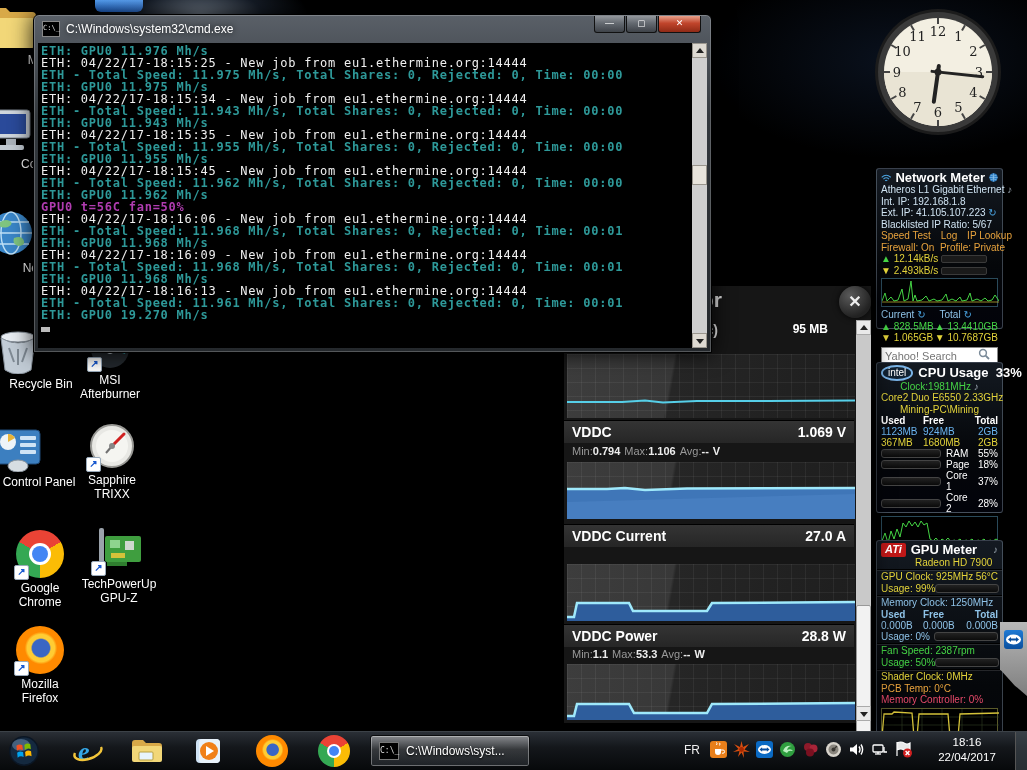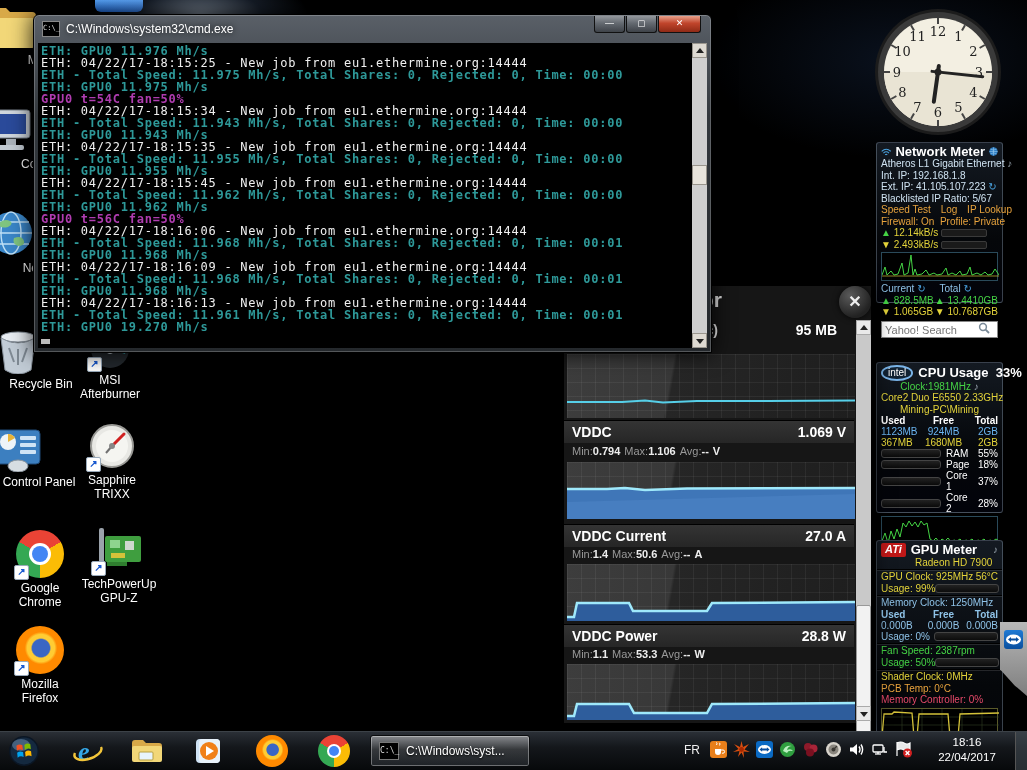--- a/index.html
+++ b/index.html
@@ -66,45 +66,45 @@
      background:
        repeating-linear-gradient(to right, rgba(255,255,255,.055) 0 1px, transparent 1px 14px),
        repeating-linear-gradient(to bottom, rgba(255,255,255,.055) 0 1px, transparent 1px 14px),
        linear-gradient(100deg,#3d3d3d 0%,#383838 36%,#262626 37%,#1e1e1e 100%);}
   .mgraph svg{position:absolute;left:0;top:0;}
   #monsb{position:absolute;right:0;top:34px;bottom:2px;width:15px;background:#c9c9c9;}
   #monsb .arr{background:#e9e9e9;border:1px solid #aaa;}
   #monsb .thumb{top:285px;height:128px;background:#f2f2f2;border:1px solid #999;border-radius:2px;}
   #monmemrow{position:absolute;left:0;top:36px;width:290px;height:20px;}
   #monmemrow .lb{position:absolute;left:133px;color:#fff;font-weight:bold;font-size:14px;}
-  #monmemrow .vl{position:absolute;right:17px;color:#fff;font-weight:bold;font-size:14px;text-align:right;}
+  #monmemrow .vl{position:absolute;right:26px;color:#fff;font-weight:bold;font-size:12px;text-align:right;}
   
   .gadget{position:absolute;left:876px;width:127px;box-sizing:border-box;z-index:2;
           background:linear-gradient(#141a22,#05070a 60%,#02030a);
           border:1px solid rgba(160,180,200,.35);border-radius:3px;padding:2px 4px;}
   .gadget .gtitle{color:#fff;font-weight:bold;}
   .grow{font-size:10px;line-height:11.5px;white-space:nowrap;}
   .or{color:#e8a33d;} .yl{color:#e3d33a;} .gr{color:#45d445;} .bl{color:#cfe3f2;} .lb2{color:#8fc3e8;}
   .meterbar{display:inline-block;width:44px;height:6px;background:#1a1a1a;border:1px solid #3a3a3a;
             vertical-align:middle;margin-left:3px;border-radius:2px;}
   .ggraph{position:relative;background:#000;border:1px solid #2a4a5a;margin:2px 0;}
   
-  #nm{top:142px;height:161px;}
+  #nm{top:168px;height:161px;}
   #nm .gtitle{font-size:13px;}
   #nm .links span{margin-right:7px;}
   .nm2col{display:grid;grid-template-columns:1fr 1fr;}
   #nmsearch{width:100%;box-sizing:border-box;height:17px;font-size:11px;color:#777;background:#fff;
             border:1px solid #888;padding:1px 16px 1px 3px;}
   .mag{position:absolute;right:8px;bottom:4px;width:12px;height:12px;}
   
   #cg{top:362px;height:151px;}
   #cg .gtitle{font-size:13px;}
   .ctr{text-align:center;}
   .cputbl{display:grid;grid-template-columns:42px 1fr 34px;font-size:10px;line-height:11px;}
-  .cputbl .c2{text-align:center;} .cputbl .c3{text-align:right;}
+  .cputbl .c2{} .cputbl .c3{text-align:right;}
   .cpubar{display:grid;grid-template-columns:60px 1fr 28px;align-items:center;font-size:10px;line-height:11px;color:#fff;}
   .cpubar .trk{height:7px;background:linear-gradient(#222,#0a0a0a);border:1px solid #444;border-radius:3px;}
   .cpubar .fill{height:100%;border-radius:3px;}
   .cpubar .pct{text-align:right;color:#fff;}
   
   #gg{top:540px;height:242px;}
   #gg .gtitle{font-size:13px;}
   .hr{border-top:1px solid #000;box-shadow:0 1px 0 rgba(255,255,255,.12);margin:1px -4px;}
   .usgrow{display:grid;grid-template-columns:1fr 64px;align-items:center;}
   .usgrow .trk{height:7px;background:linear-gradient(#222,#0c0c0c);border:1px solid #444;border-radius:3px;}
@@ -285,23 +285,20 @@
         <path d="M0,27 L40,27 L58,26 L78,28 L120,26.5 L288,26 L288,57 L0,57 Z" fill="#3f76b8"></path>
         <path d="M0,40 L288,32 L288,57 L0,57 Z" fill="#4f86c8" opacity=".5"></path>
         <polyline points="0,27 40,27 58,26 78,28 120,26.5 288,26" fill="none" stroke="#9fe9fb" stroke-width="2.5"></polyline>
       </svg>
     </div>
 
     <div class="msec-head" style="top:238px;">
       <span class="nm">VDDC Current</span>
       <span class="vl">27.0 A</span>
     </div>
-    <div class="msec-mm" style="top:262px;">
-      Min:<b>1.4</b>Max:<b>50.6</b>Avg:<b>--</b><b>A</b>
-    </div>
     <div class="mgraph" style="top:278px;height:57px;">
       <svg width="288" height="57" viewBox="0 0 288 57" preserveAspectRatio="none">
         <path d="M0,53 L7,53 L10,39 L62,39 L66,47 L140,47 L145,39 L288,38 L288,57 L0,57 Z" fill="#2e5d9c"></path>
         <polyline points="0,53 7,53 10,39 62,39 66,47 140,47 145,39 288,38" fill="none" stroke="#9fe9fb" stroke-width="2.5"></polyline>
       </svg>
     </div>
 
     <div class="msec-head" style="top:338px;">
       <span class="nm">VDDC Power</span>
       <span class="vl">28.8 W</span>
@@ -336,21 +333,20 @@
       <div class="capbtn">—</div>
       <div class="capbtn">▢</div>
       <div class="capbtn close">✕</div>
     </div>
     <div id="console">
       <div id="clines">
           <div class="cline teal">ETH: GPU0 11.976 Mh/s</div>
           <div class="cline white">ETH: 04/22/17-18:15:25 - New job from eu1.ethermine.org:14444</div>
           <div class="cline teal">ETH - Total Speed: 11.975 Mh/s, Total Shares: 0, Rejected: 0, Time: 00:00</div>
           <div class="cline teal">ETH: GPU0 11.975 Mh/s</div>
-          <div class="cline magenta">GPU0 t=54C fan=50%</div>
           <div class="cline white">ETH: 04/22/17-18:15:34 - New job from eu1.ethermine.org:14444</div>
           <div class="cline teal">ETH - Total Speed: 11.943 Mh/s, Total Shares: 0, Rejected: 0, Time: 00:00</div>
           <div class="cline teal">ETH: GPU0 11.943 Mh/s</div>
           <div class="cline white">ETH: 04/22/17-18:15:35 - New job from eu1.ethermine.org:14444</div>
           <div class="cline teal">ETH - Total Speed: 11.955 Mh/s, Total Shares: 0, Rejected: 0, Time: 00:00</div>
           <div class="cline teal">ETH: GPU0 11.955 Mh/s</div>
           <div class="cline white">ETH: 04/22/17-18:15:45 - New job from eu1.ethermine.org:14444</div>
           <div class="cline teal">ETH - Total Speed: 11.962 Mh/s, Total Shares: 0, Rejected: 0, Time: 00:00</div>
           <div class="cline teal">ETH: GPU0 11.962 Mh/s</div>
           <div class="cline magenta">GPU0 t=56C fan=50%</div>

